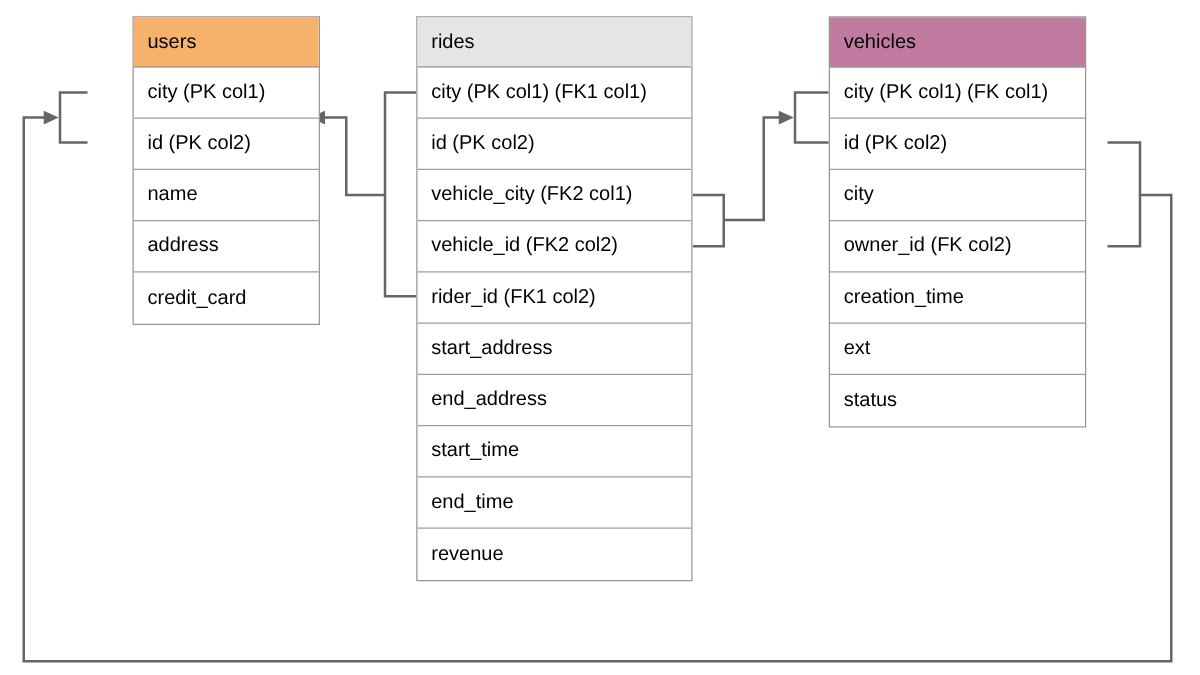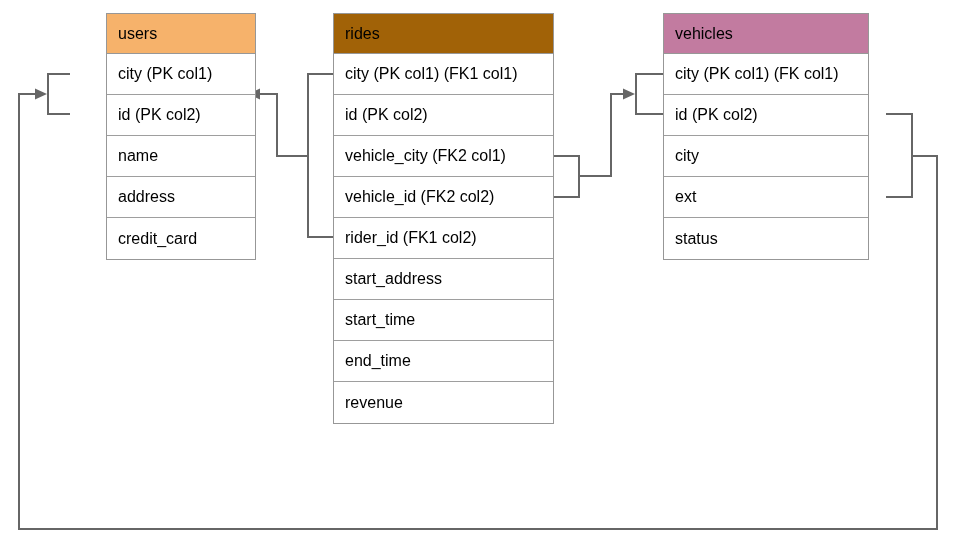--- a/index.html
+++ b/index.html
@@ -91,33 +91,36 @@
   <div id="tables">
       <div class="er-table" style="left: 70px; top: 13px; width: 150px; margin-left: 36px;">
         <div class="er-header" style="background: rgb(246, 178, 107); height: 40px;">users</div>
         <div class="er-row" style="height: 41px; text-align: center;">city (PK col1)</div>
         <div class="er-row" style="height: 41px;">id (PK col2)</div>
         <div class="er-row" style="height: 41px;">name</div>
         <div class="er-row" style="height: 41px;">address</div>
         <div class="er-row" style="height: 41px;">credit_card</div>
       </div>
       <div class="er-table" style="left: 333px; top: 13px; width: 221px;">
-        <div class="er-header" style="background: #a16207; height: 40px;">rides</div>
+        <div class="er-header" style="background: #e5e5e5; height: 40px;">rides</div>
         <div class="er-row" style="height: 41px;">city (PK col1) (FK1 col1)</div>
         <div class="er-row" style="height: 41px;">id (PK col2)</div>
         <div class="er-row" style="height: 41px;">vehicle_city (FK2 col1)</div>
         <div class="er-row" style="height: 41px;">vehicle_id (FK2 col2)</div>
         <div class="er-row" style="height: 41px;">rider_id (FK1 col2)</div>
         <div class="er-row" style="height: 41px;">start_address</div>
+        <div class="er-row" style="height: 41px;">end_address</div>
         <div class="er-row" style="height: 41px;">start_time</div>
         <div class="er-row" style="height: 41px;">end_time</div>
         <div class="er-row" style="height: 41px;">revenue</div>
       </div>
       <div class="er-table" style="left: 663px; top: 13px; width: 206px;">
         <div class="er-header" style="background: rgb(194, 123, 160); height: 40px;">vehicles</div>
         <div class="er-row" style="height: 41px;">city (PK col1) (FK col1)</div>
         <div class="er-row" style="height: 41px;">id (PK col2)</div>
         <div class="er-row" style="height: 41px;">city</div>
+        <div class="er-row" style="height: 41px;">owner_id (FK col2)</div>
+        <div class="er-row" style="height: 41px;">creation_time</div>
         <div class="er-row" style="height: 41px;">ext</div>
         <div class="er-row" style="height: 41px;">status</div>
       </div>
     </div>
 </div>
 
 </body></html>

